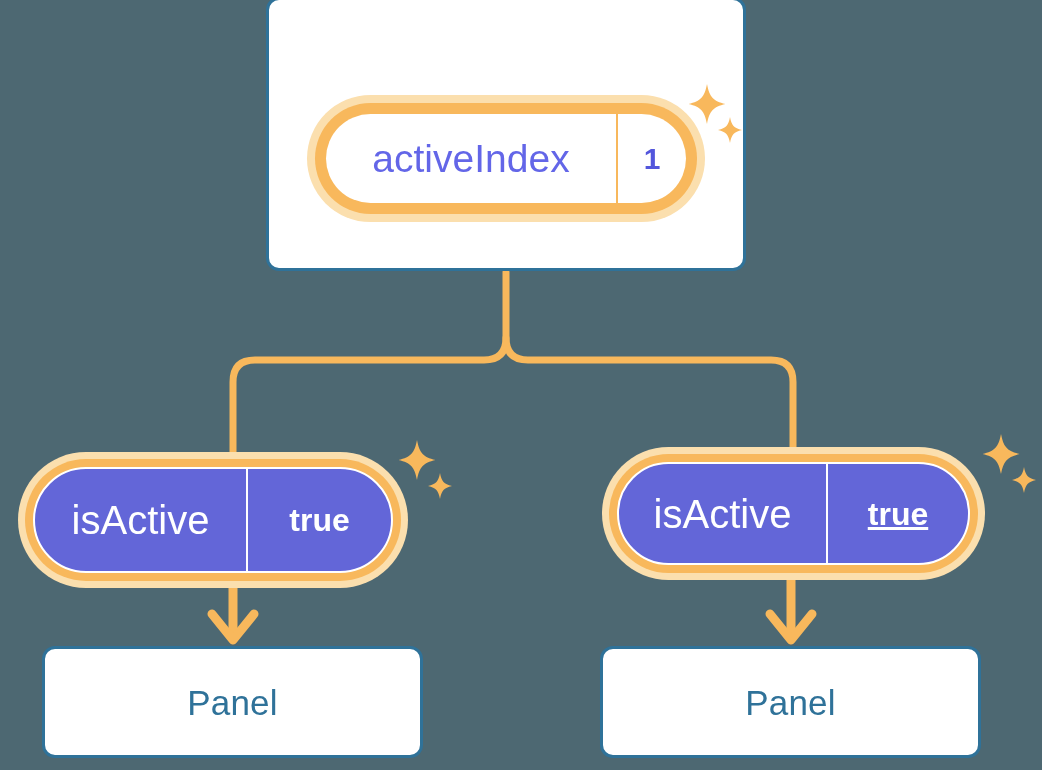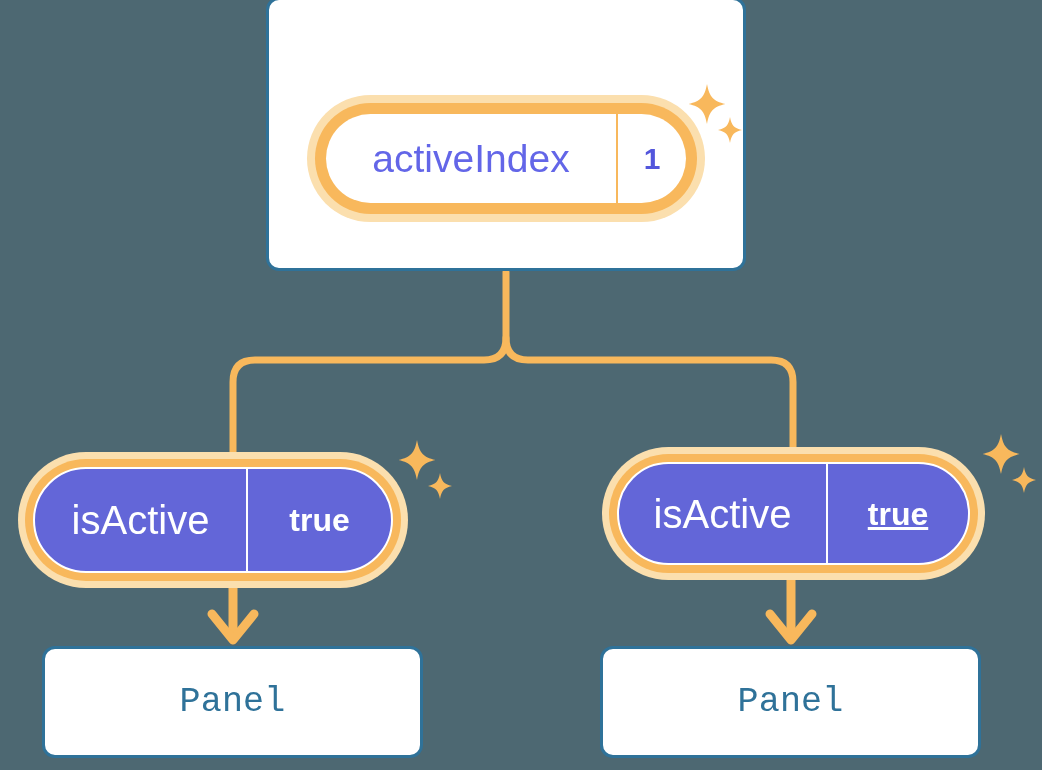--- a/index.html
+++ b/index.html
@@ -42,21 +42,20 @@
     align-items: center;
     justify-content: center;
   }
 
   .card-title {
     color: #2f7299;
     font-size: 35px;
     font-weight: 400;
     letter-spacing: 0.2px;
     line-height: 1;
-    font-family: Liberation Mono, monospace;
   }
 
   #accordion-card {
     left: 266px;
     top: -3px;
     width: 480px;
     height: 274px;
     align-items: flex-start;
     justify-content: center;
     padding-top: 33px;

